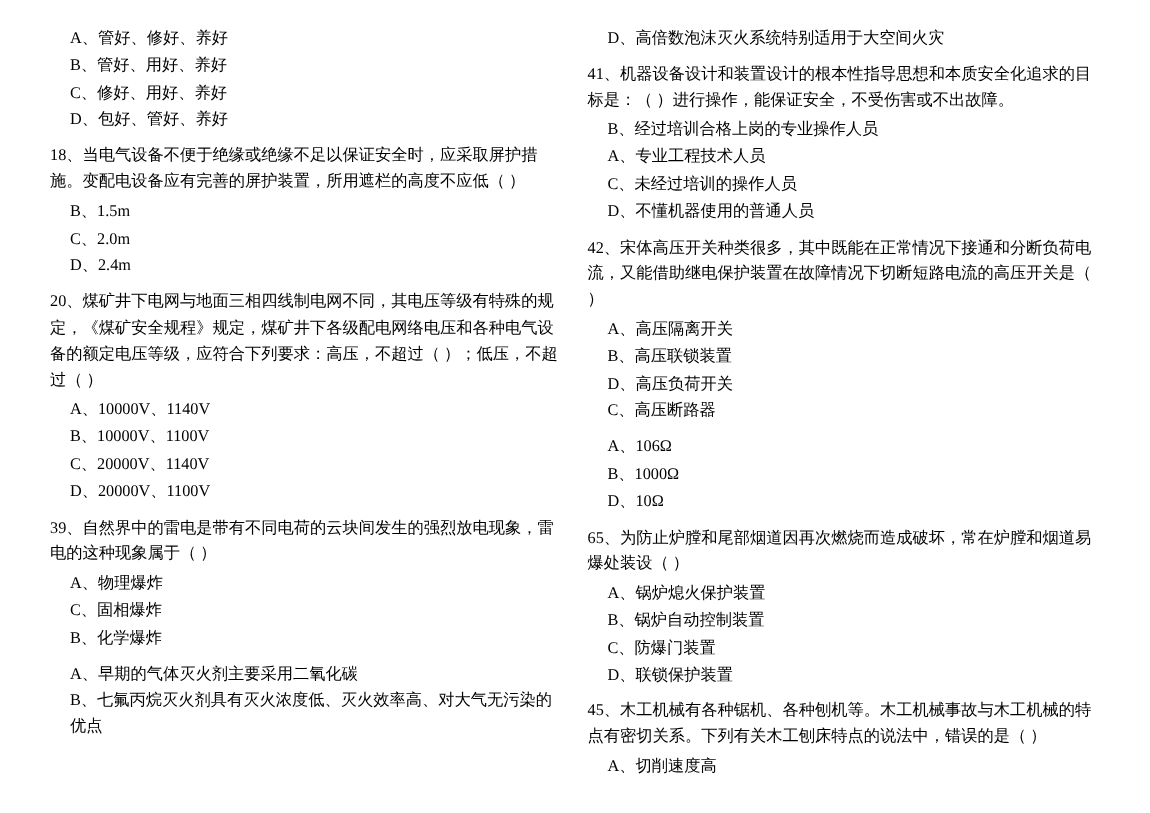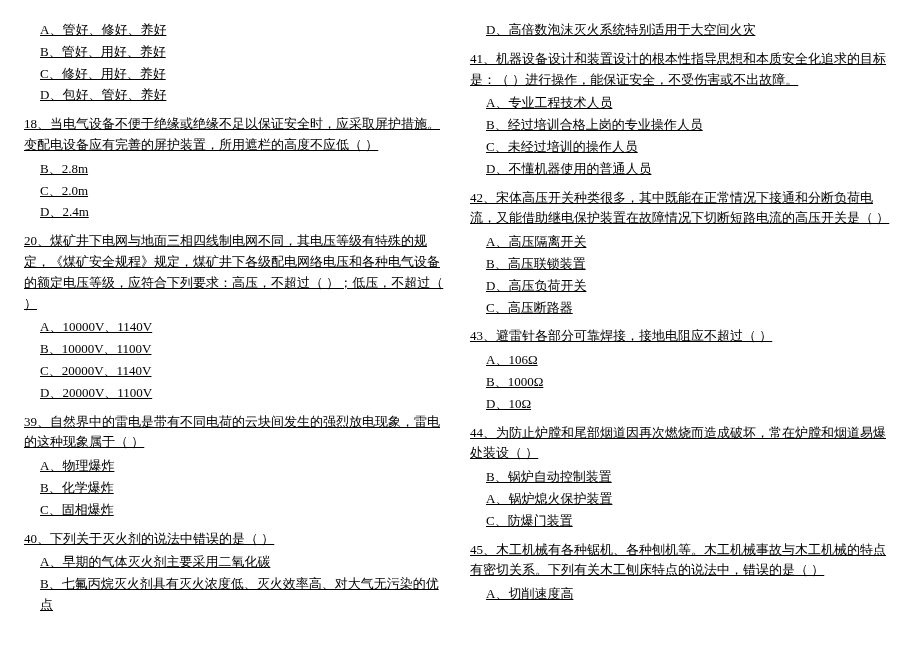--- a/index.html
+++ b/index.html
@@ -8,24 +8,23 @@
       height: 650px;
       background: #fff;
       font-family: SimSun, "宋体", serif;
       font-size: 13px;
       color: #000;
       overflow: hidden;
     }
     .page {
       width: 920px;
       height: 650px;
-      padding: 20px 24px;
+      padding: 20px 40px;
       position: relative;
       overflow: hidden;
-      text-decoration: underline;
     }
     .columns {
       display: flex;
       gap: 20px;
     }
     .col {
       flex: 1;
       min-width: 0;
     }
     .question {
@@ -49,70 +48,69 @@
   <div class="columns">
     <div class="col" id="left-col">
         <div style="margin-bottom: 8px;">
           <div class="option">A、管好、修好、养好</div>
           <div class="option">B、管好、用好、养好</div>
           <div class="option">C、修好、用好、养好</div>
           <div class="option">D、包好、管好、养好</div>
         </div>
         <div class="question">
           <div class="question-title">18、当电气设备不便于绝缘或绝缘不足以保证安全时，应采取屏护措施。变配电设备应有完善的屏护装置，所用遮栏的高度不应低（    ）</div>
-          <div class="option">B、2.8m</div>
+          <div class="option">B、1.5m</div>
           <div class="option">C、2.0m</div>
           <div class="option">D、2.4m</div>
         </div>
         <div class="question">
           <div class="question-title">20、煤矿井下电网与地面三相四线制电网不同，其电压等级有特殊的规定，《煤矿安全规程》规定，煤矿井下各级配电网络电压和各种电气设备的额定电压等级，应符合下列要求：高压，不超过（    ）；低压，不超过（    ）</div>
           <div class="option">A、10000V、1140V</div>
           <div class="option">B、10000V、1100V</div>
           <div class="option">C、20000V、1140V</div>
           <div class="option">D、20000V、1100V</div>
         </div>
         <div class="question">
           <div class="question-title">39、自然界中的雷电是带有不同电荷的云块间发生的强烈放电现象，雷电的这种现象属于（    ）</div>
           <div class="option">A、物理爆炸</div>
+          <div class="option">C、固相爆炸</div>
           <div class="option">B、化学爆炸</div>
-          <div class="option">C、固相爆炸</div>
         </div>
         <div class="question">
-          <div class="question-title">40、下列关于灭火剂的说法中错误的是（    ）</div>
           <div class="option">A、早期的气体灭火剂主要采用二氧化碳</div>
           <div class="option">B、七氟丙烷灭火剂具有灭火浓度低、灭火效率高、对大气无污染的优点</div>
         </div>
       </div>
     <div class="col" id="right-col">
         <div class="option" style="margin-bottom: 8px;">D、高倍数泡沫灭火系统特别适用于大空间火灾</div>
         <div class="question">
           <div class="question-title">41、机器设备设计和装置设计的根本性指导思想和本质安全化追求的目标是：（    ）进行操作，能保证安全，不受伤害或不出故障。</div>
+          <div class="option">B、经过培训合格上岗的专业操作人员</div>
           <div class="option">A、专业工程技术人员</div>
-          <div class="option">B、经过培训合格上岗的专业操作人员</div>
           <div class="option">C、未经过培训的操作人员</div>
           <div class="option">D、不懂机器使用的普通人员</div>
         </div>
         <div class="question">
           <div class="question-title">42、宋体高压开关种类很多，其中既能在正常情况下接通和分断负荷电流，又能借助继电保护装置在故障情况下切断短路电流的高压开关是（    ）</div>
           <div class="option">A、高压隔离开关</div>
           <div class="option">B、高压联锁装置</div>
           <div class="option">D、高压负荷开关</div>
           <div class="option">C、高压断路器</div>
         </div>
         <div class="question">
-          <div class="question-title">43、避雷针各部分可靠焊接，接地电阻应不超过（    ）</div>
           <div class="option">A、106Ω</div>
           <div class="option">B、1000Ω</div>
           <div class="option">D、10Ω</div>
         </div>
         <div class="question">
-          <div class="question-title">44、为防止炉膛和尾部烟道因再次燃烧而造成破坏，常在炉膛和烟道易爆处装设（    ）</div>
+          <div class="question-title">65、为防止炉膛和尾部烟道因再次燃烧而造成破坏，常在炉膛和烟道易爆处装设（    ）</div>
+          <div class="option">A、锅炉熄火保护装置</div>
           <div class="option">B、锅炉自动控制装置</div>
-          <div class="option">A、锅炉熄火保护装置</div>
           <div class="option">C、防爆门装置</div>
+          <div class="option">D、联锁保护装置</div>
         </div>
         <div class="question">
           <div class="question-title">45、木工机械有各种锯机、各种刨机等。木工机械事故与木工机械的特点有密切关系。下列有关木工刨床特点的说法中，错误的是（    ）</div>
           <div class="option">A、切削速度高</div>
         </div>
       </div>
   </div>
 
 </div>
 

